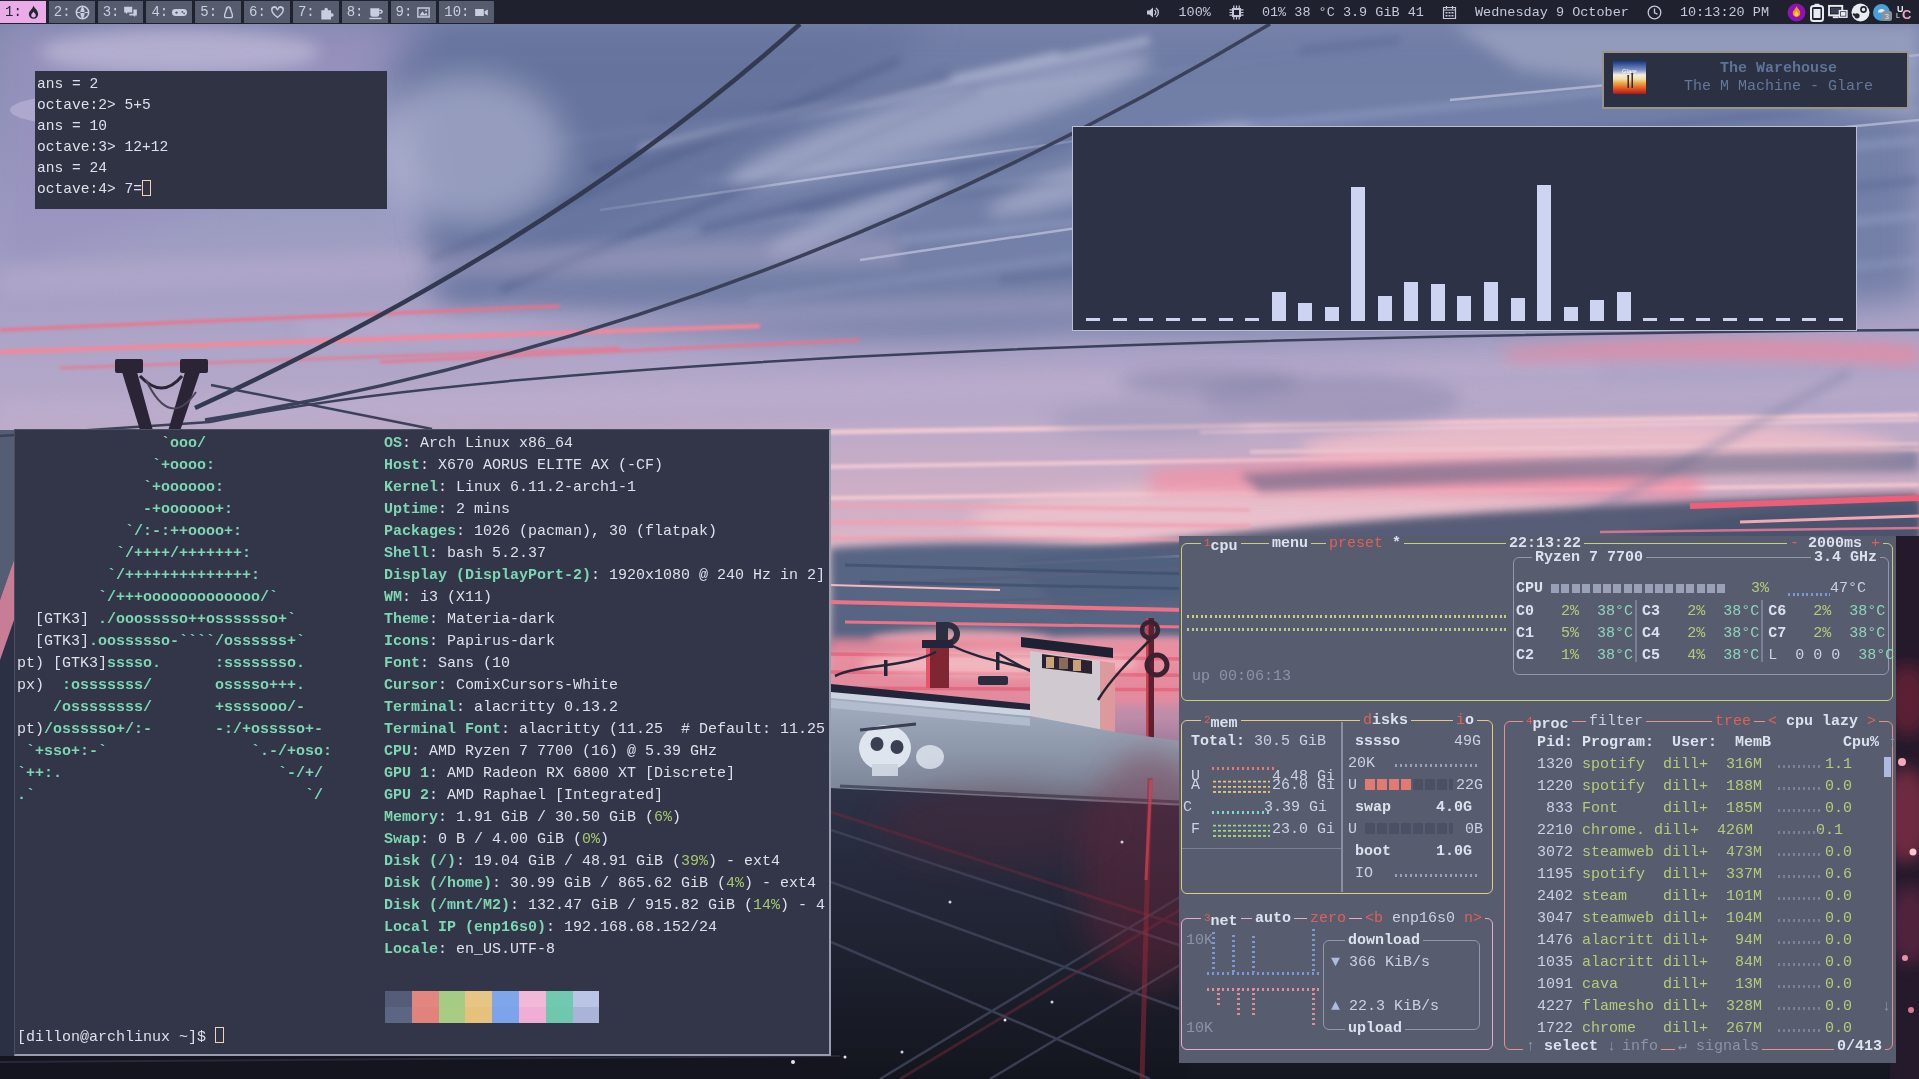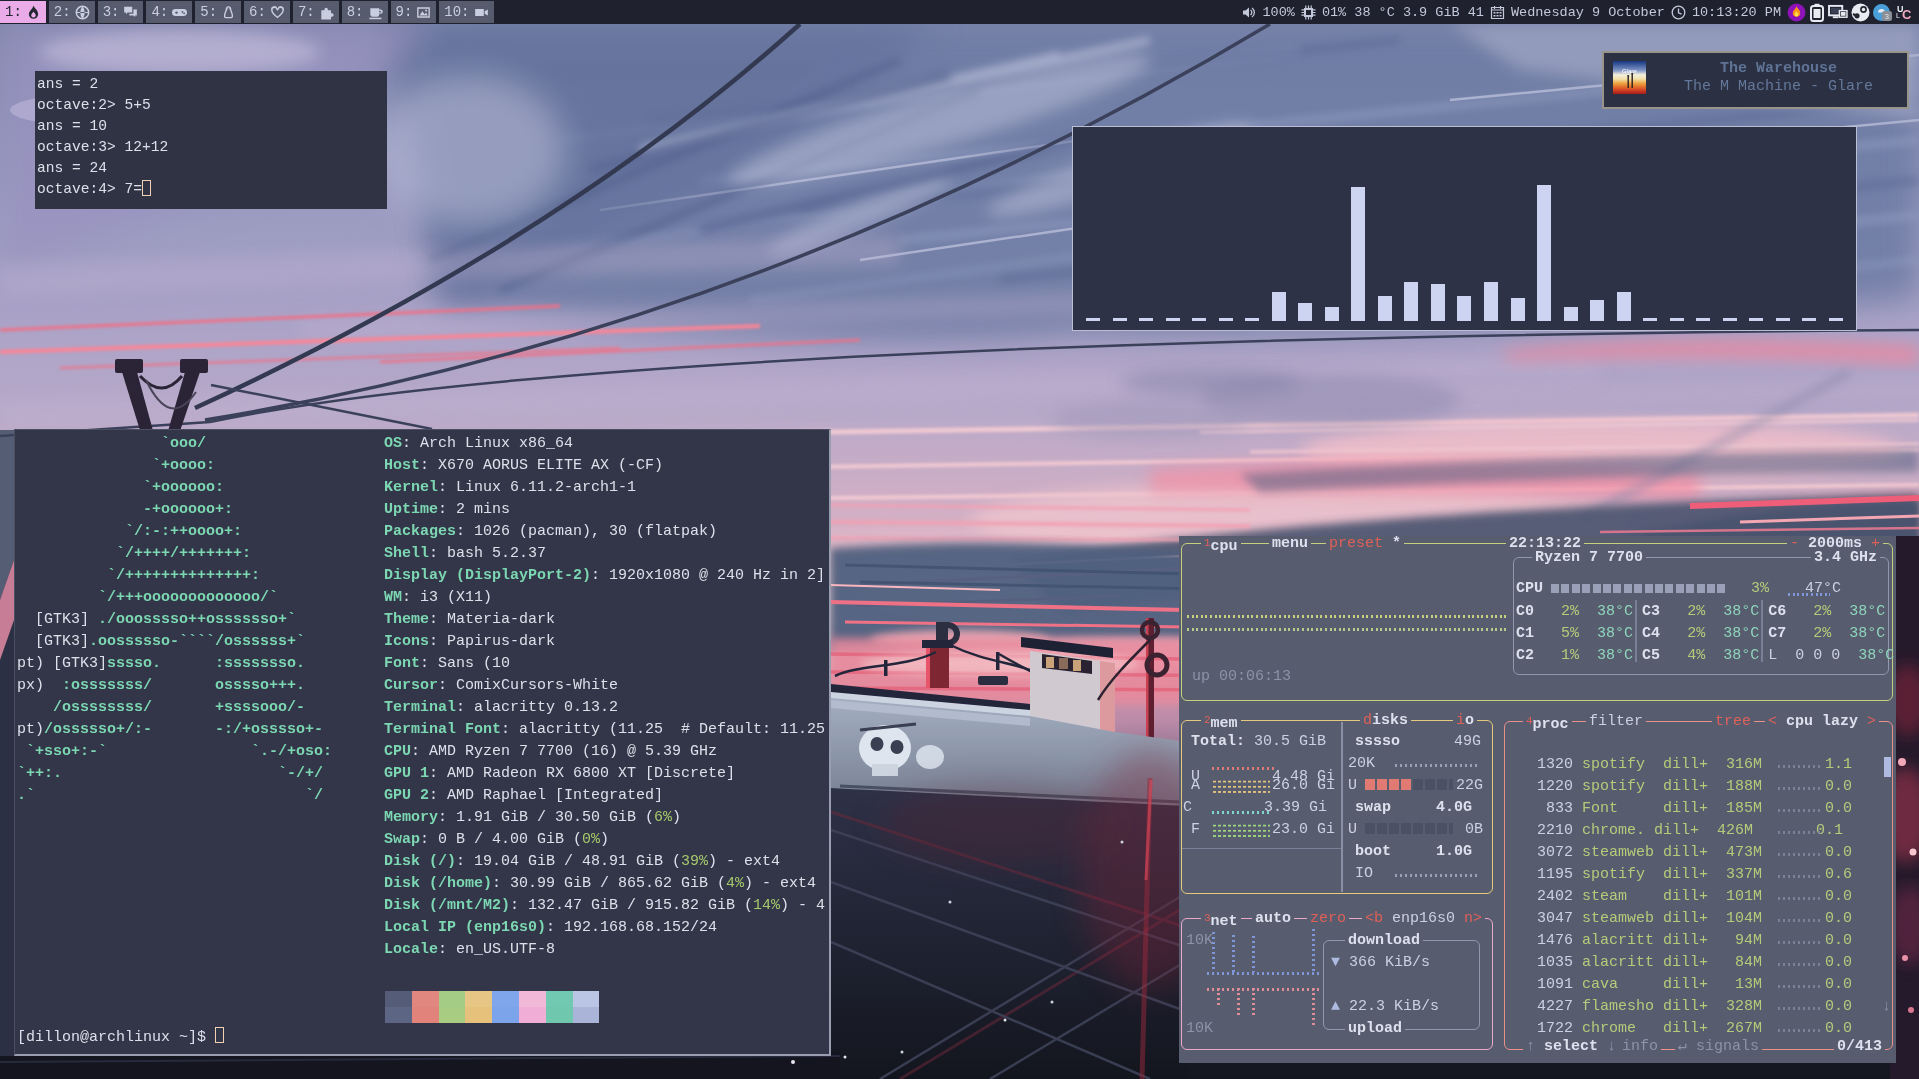--- a/index.html
+++ b/index.html
@@ -5,21 +5,21 @@
 *{box-sizing:border-box;}
 body{font-family:"Liberation Mono",monospace;}
 #bg{position:absolute;left:0;top:0;z-index:0;}
 
 #bar{position:absolute;left:0;top:0;width:1919px;height:24px;background:#1f222e;z-index:20;display:flex;align-items:center;}
 #ws{display:flex;height:24px;align-items:center;}
 .wsb{height:22px;margin:1px 3px 1px 0;display:flex;align-items:center;gap:4px;padding:0 5px;background:#565b6e;color:#c9cede;font-size:14px;}
 .wsb svg{width:15px;height:15px;fill:#c9cede;}
 .wsb.act{background:#e9ace9;color:#23262f;}
 .wsb.act svg{fill:#23262f;}
-#stat{position:absolute;right:6px;top:0;height:24px;display:flex;align-items:center;gap:6px;color:#c3c8da;font-size:13.5px;}
+#stat{position:absolute;right:6px;top:0;height:24px;display:flex;align-items:center;gap:18px;color:#c3c8da;font-size:13.5px;}
 #stat svg.ic{width:15px;height:15px;fill:#c3c8da;}
 
 #octave{position:absolute;left:35px;top:71px;width:352px;height:138px;background:#2f3343;z-index:10;color:#dde0ea;font-size:14.6px;line-height:21px;padding:3px 0 0 2px;white-space:pre;}
 .curso{display:inline-block;width:9px;height:16px;border:1.5px solid #f2d2b2;vertical-align:-3px;}
 
 #notif{position:absolute;left:1602px;top:51px;width:307px;height:58px;background:#2b3042;border:2.5px solid #99948a;z-index:10;}
 #notif .art{position:absolute;left:9px;top:8px;width:33px;height:33px;}
 #notif .t1{position:absolute;left:50px;right:4px;top:7px;text-align:center;color:#5f7396;font-weight:bold;font-size:15px;}
 #notif .t2{position:absolute;left:50px;right:4px;top:25px;text-align:center;color:#64789b;font-size:15px;}
 
@@ -597,21 +597,21 @@
     <div class="lbl" style="left:90px;top:0px"><span class="wb">menu</span></div>
     <div class="lbl" style="left:147px;top:0px"><span class="red">preset</span> <span class="wb">*</span></div>
     <div class="lbl" style="left:327px;top:0px"><span class="wb">22:13:22</span></div>
     <div class="lbl" style="left:608px;top:0px"><span class="red">-</span> <span class="wb">2000ms</span> <span class="red">+</span></div>
     <div class="lbl" style="left:353px;top:14px"><span class="wb">Ryzen 7 7700</span></div>
     <div class="lbl" style="left:632px;top:14px"><span class="wb">3.4 GHz</span></div>
     <pre style="left:337px;top:42px"><span class="wb">CPU</span></pre>
     <div style="position:absolute;left:372px;top:48px;width:176px;height:9px;background-image:repeating-linear-gradient(90deg,#9aa0b8 0 8px,rgba(0,0,0,0) 8px 10.4px)"></div>
     <pre style="left:572px;top:42px"><span class="grn">3%</span></pre>
     <div class="dts" style="left:609px;top:57px;width:42px;background-image:repeating-linear-gradient(90deg,#7f96d8 0 2px,rgba(0,0,0,0) 2px 4.6px)"></div>
-    <pre style="left:626px;top:42px">47°C</pre>
+    <pre style="left:651px;top:42px">47°C</pre>
     <pre style="left:337px;top:65px"><span class="wb">C0</span>  <span class="grn"> 2%</span>  <span class="tealc">38°C</span> <span class="wb">C3</span>  <span class="grn"> 2%</span>  <span class="tealc">38°C</span> <span class="wb">C6</span>  <span class="grn"> 2%</span>  <span class="tealc">38°C</span> 
 <span class="wb">C1</span>  <span class="grn"> 5%</span>  <span class="tealc">38°C</span> <span class="wb">C4</span>  <span class="grn"> 2%</span>  <span class="tealc">38°C</span> <span class="wb">C7</span>  <span class="grn"> 2%</span>  <span class="tealc">38°C</span> 
 <span class="wb">C2</span>  <span class="grn"> 1%</span>  <span class="tealc">38°C</span> <span class="wb">C5</span>  <span class="grn"> 4%</span>  <span class="tealc">38°C</span> L  0 0 0  <span class="tealc">38°C</span>
 </pre>
     <div class="vsep" style="left:456px;top:64px;height:62px"></div>
     <div class="vsep" style="left:582px;top:64px;height:62px"></div>
     <div class="dts" style="left:8px;top:79px;width:320px;background-image:repeating-linear-gradient(90deg,#c6cf7d 0 2px,rgba(0,0,0,0) 2px 4.6px)"></div>
     <div class="dts" style="left:8px;top:92px;width:320px;background-image:repeating-linear-gradient(90deg,#b9cc8c 0 2px,rgba(0,0,0,0) 2px 4.6px)"></div>
     <pre style="left:13px;top:130px" class="gry">up 00:06:13</pre>
     <div class="lbl" style="left:22px;top:177px"><span class="red sup">2</span><span class="wb">mem</span></div>
@@ -657,20 +657,21 @@
     <div style="position:absolute;left:133px;top:393px;width:2.5px;height:43px;background-image:repeating-linear-gradient(180deg,#7f96d8 0 2px,rgba(0,0,0,0) 2px 5px)"></div>
     <div class="dts" style="left:28px;top:452px;width:112px;background-image:repeating-linear-gradient(90deg,#df8d96 0 2px,rgba(0,0,0,0) 2px 5px)"></div>
     <div style="position:absolute;left:38px;top:452px;width:2.5px;height:18px;background-image:repeating-linear-gradient(180deg,#df8d96 0 2px,rgba(0,0,0,0) 2px 5px)"></div>
     <div style="position:absolute;left:58px;top:452px;width:2.5px;height:30px;background-image:repeating-linear-gradient(180deg,#df8d96 0 2px,rgba(0,0,0,0) 2px 5px)"></div>
     <div style="position:absolute;left:73px;top:452px;width:2.5px;height:28px;background-image:repeating-linear-gradient(180deg,#df8d96 0 2px,rgba(0,0,0,0) 2px 5px)"></div>
     <div style="position:absolute;left:133px;top:452px;width:2.5px;height:40px;background-image:repeating-linear-gradient(180deg,#df8d96 0 2px,rgba(0,0,0,0) 2px 5px)"></div>
     <div class="lbl" style="left:344px;top:178px"><span class="red sup">4</span><span class="wb">proc</span></div>
     <div class="lbl" style="left:407px;top:178px">filter</div>
     <div class="lbl" style="left:533px;top:178px"><span class="red">tree</span></div>
     <div class="lbl" style="left:586px;top:178px"><span class="red">&lt;</span> <span class="wb">cpu lazy</span> <span class="red">&gt;</span></div>
+    <pre style="left:331px;top:196px"><span class="wb">   Pid: Program:  User:  MemB        Cpu%</span> <span class="gry">↑</span></pre>
     <pre style="left:331px;top:218px">   1320 <span class="grn">spotify </span> <span class="grn">dill+</span>  <span class="grn">316M</span>       <span class="grn">1.1</span>
    1220 <span class="grn">spotify </span> <span class="grn">dill+</span>  <span class="grn">188M</span>       <span class="grn">0.0</span>
     833 <span class="grn">Font    </span> <span class="grn">dill+</span>  <span class="grn">185M</span>       <span class="grn">0.0</span>
    2210 <span class="grn">chrome.</span> <span class="grn">dill+</span>  <span class="grn">426M</span>       <span class="grn">0.1</span>
    3072 <span class="grn">steamweb</span> <span class="grn">dill+</span>  <span class="grn">473M</span>       <span class="grn">0.0</span>
    1195 <span class="grn">spotify </span> <span class="grn">dill+</span>  <span class="grn">337M</span>       <span class="grn">0.6</span>
    2402 <span class="grn">steam   </span> <span class="grn">dill+</span>  <span class="grn">101M</span>       <span class="grn">0.0</span>
    3047 <span class="grn">steamweb</span> <span class="grn">dill+</span>  <span class="grn">104M</span>       <span class="grn">0.0</span>
    1476 <span class="grn">alacritt</span> <span class="grn">dill+</span>  <span class="grn"> 94M</span>       <span class="grn">0.0</span>
    1035 <span class="grn">alacritt</span> <span class="grn">dill+</span>  <span class="grn"> 84M</span>       <span class="grn">0.0</span>

